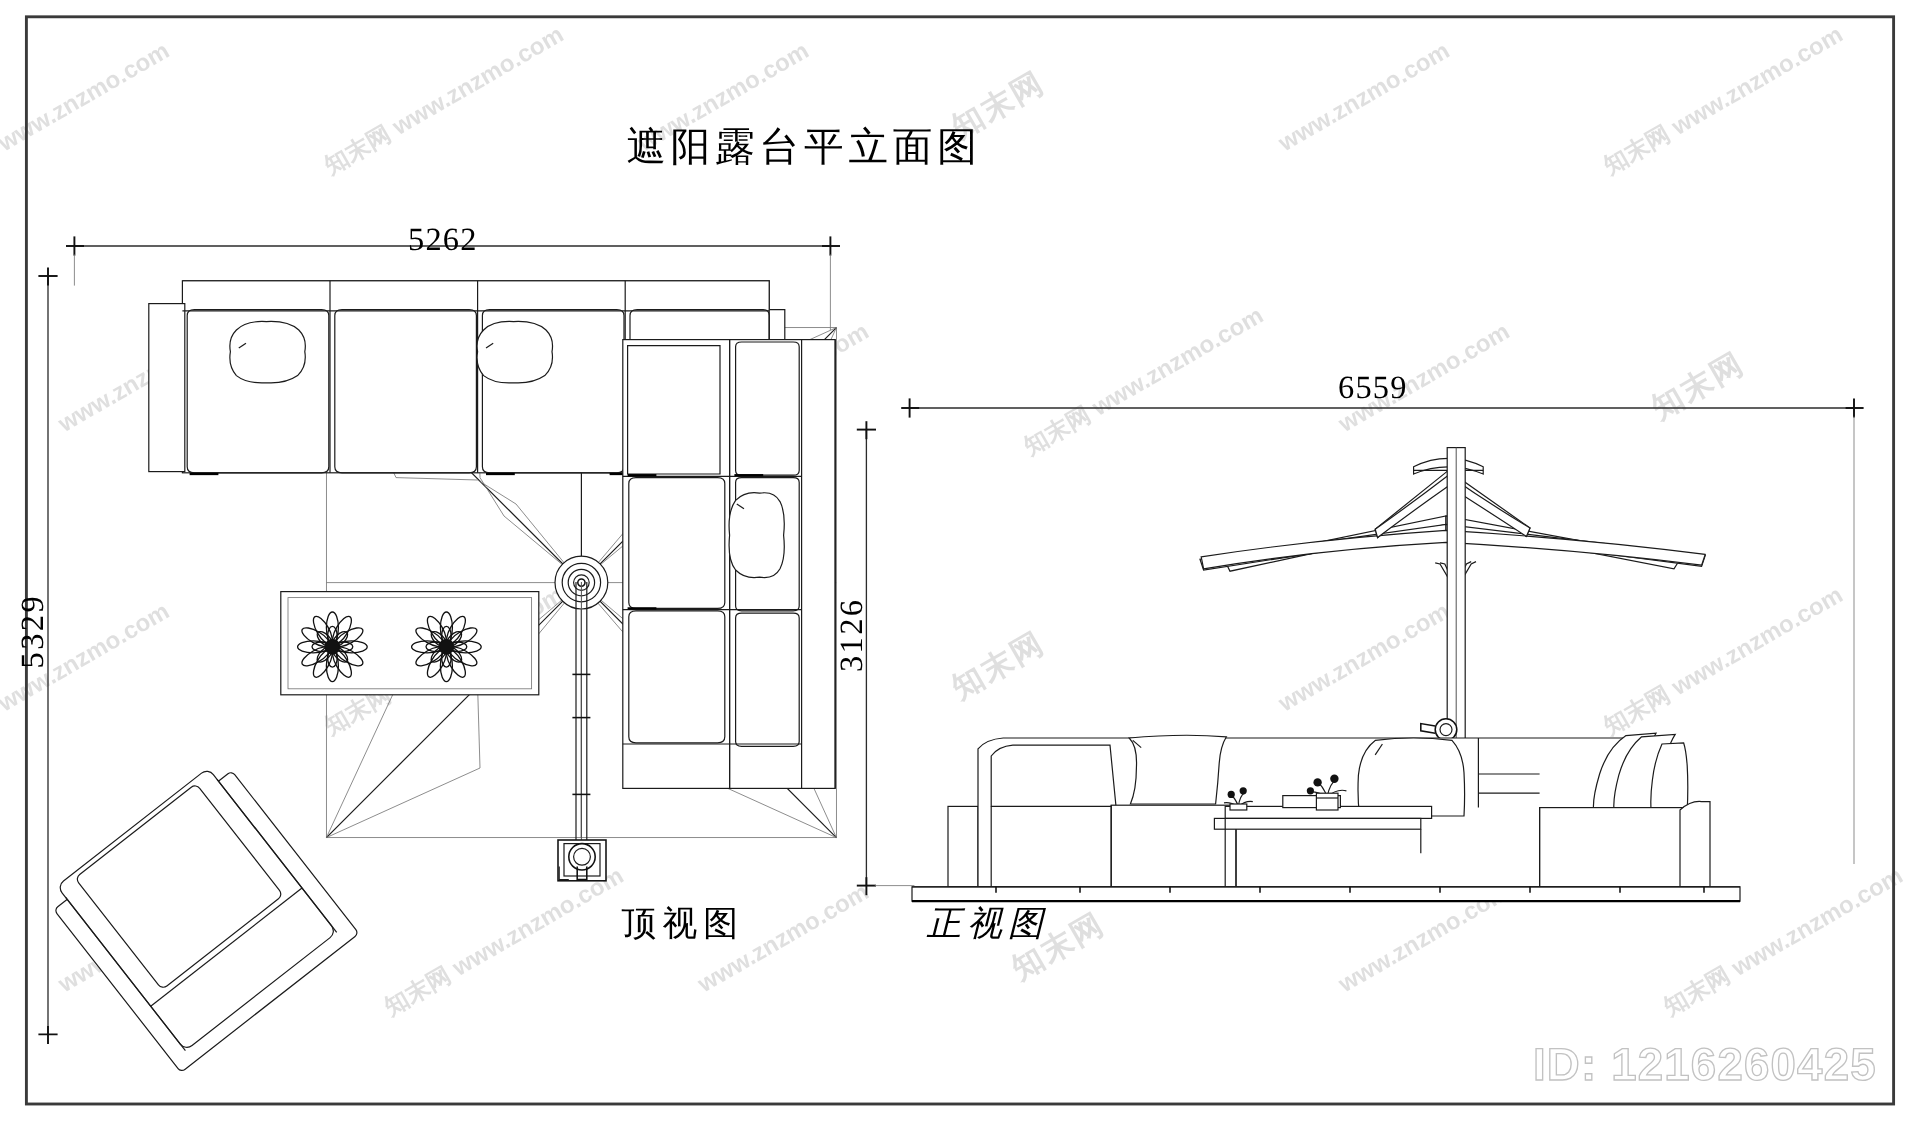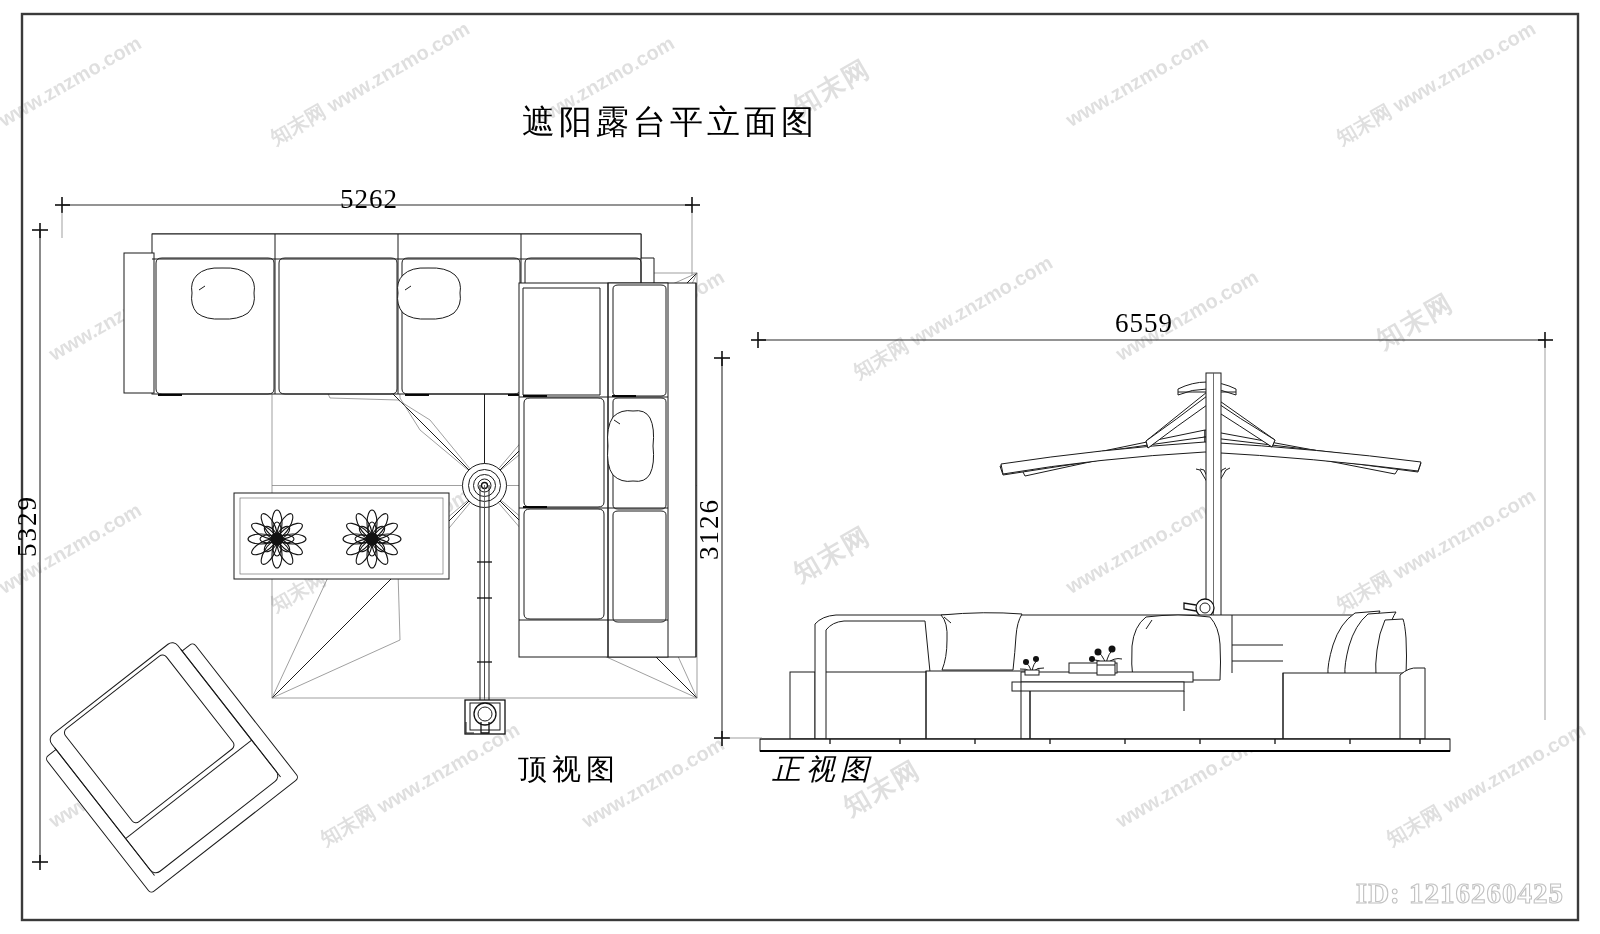--- a/index.html
+++ b/index.html
@@ -30,22 +30,22 @@
   .brandbox{
     position:absolute;right:36px;bottom:24px;text-align:center;
     pointer-events:none;user-select:none;
   }
   .brandmark{
     font-family:"Liberation Sans","DejaVu Sans",sans-serif;
     font-size:54px;font-weight:700;letter-spacing:6px;
     color:transparent;-webkit-text-stroke:1.4px #b9b9b9;
   }
   .brandid{
-    font-family:Liberation Serif, serif;
-    font-size:29px;font-weight:700;letter-spacing:1px;margin-top:12px;
+    font-family:Liberation Sans, sans-serif;
+    font-size:38px;font-weight:700;letter-spacing:1px;margin-top:12px;
     color:transparent;-webkit-text-stroke:1.1px #c2c2c2;
   }
 </style>
 </head>
 <body>
 
 <div id="stage">
 
   <div id="wm-layer">
       <div class="wm" style="left: -10px; top: 70px; transform: rotate(-30deg);">www.znzmo.com</div>

